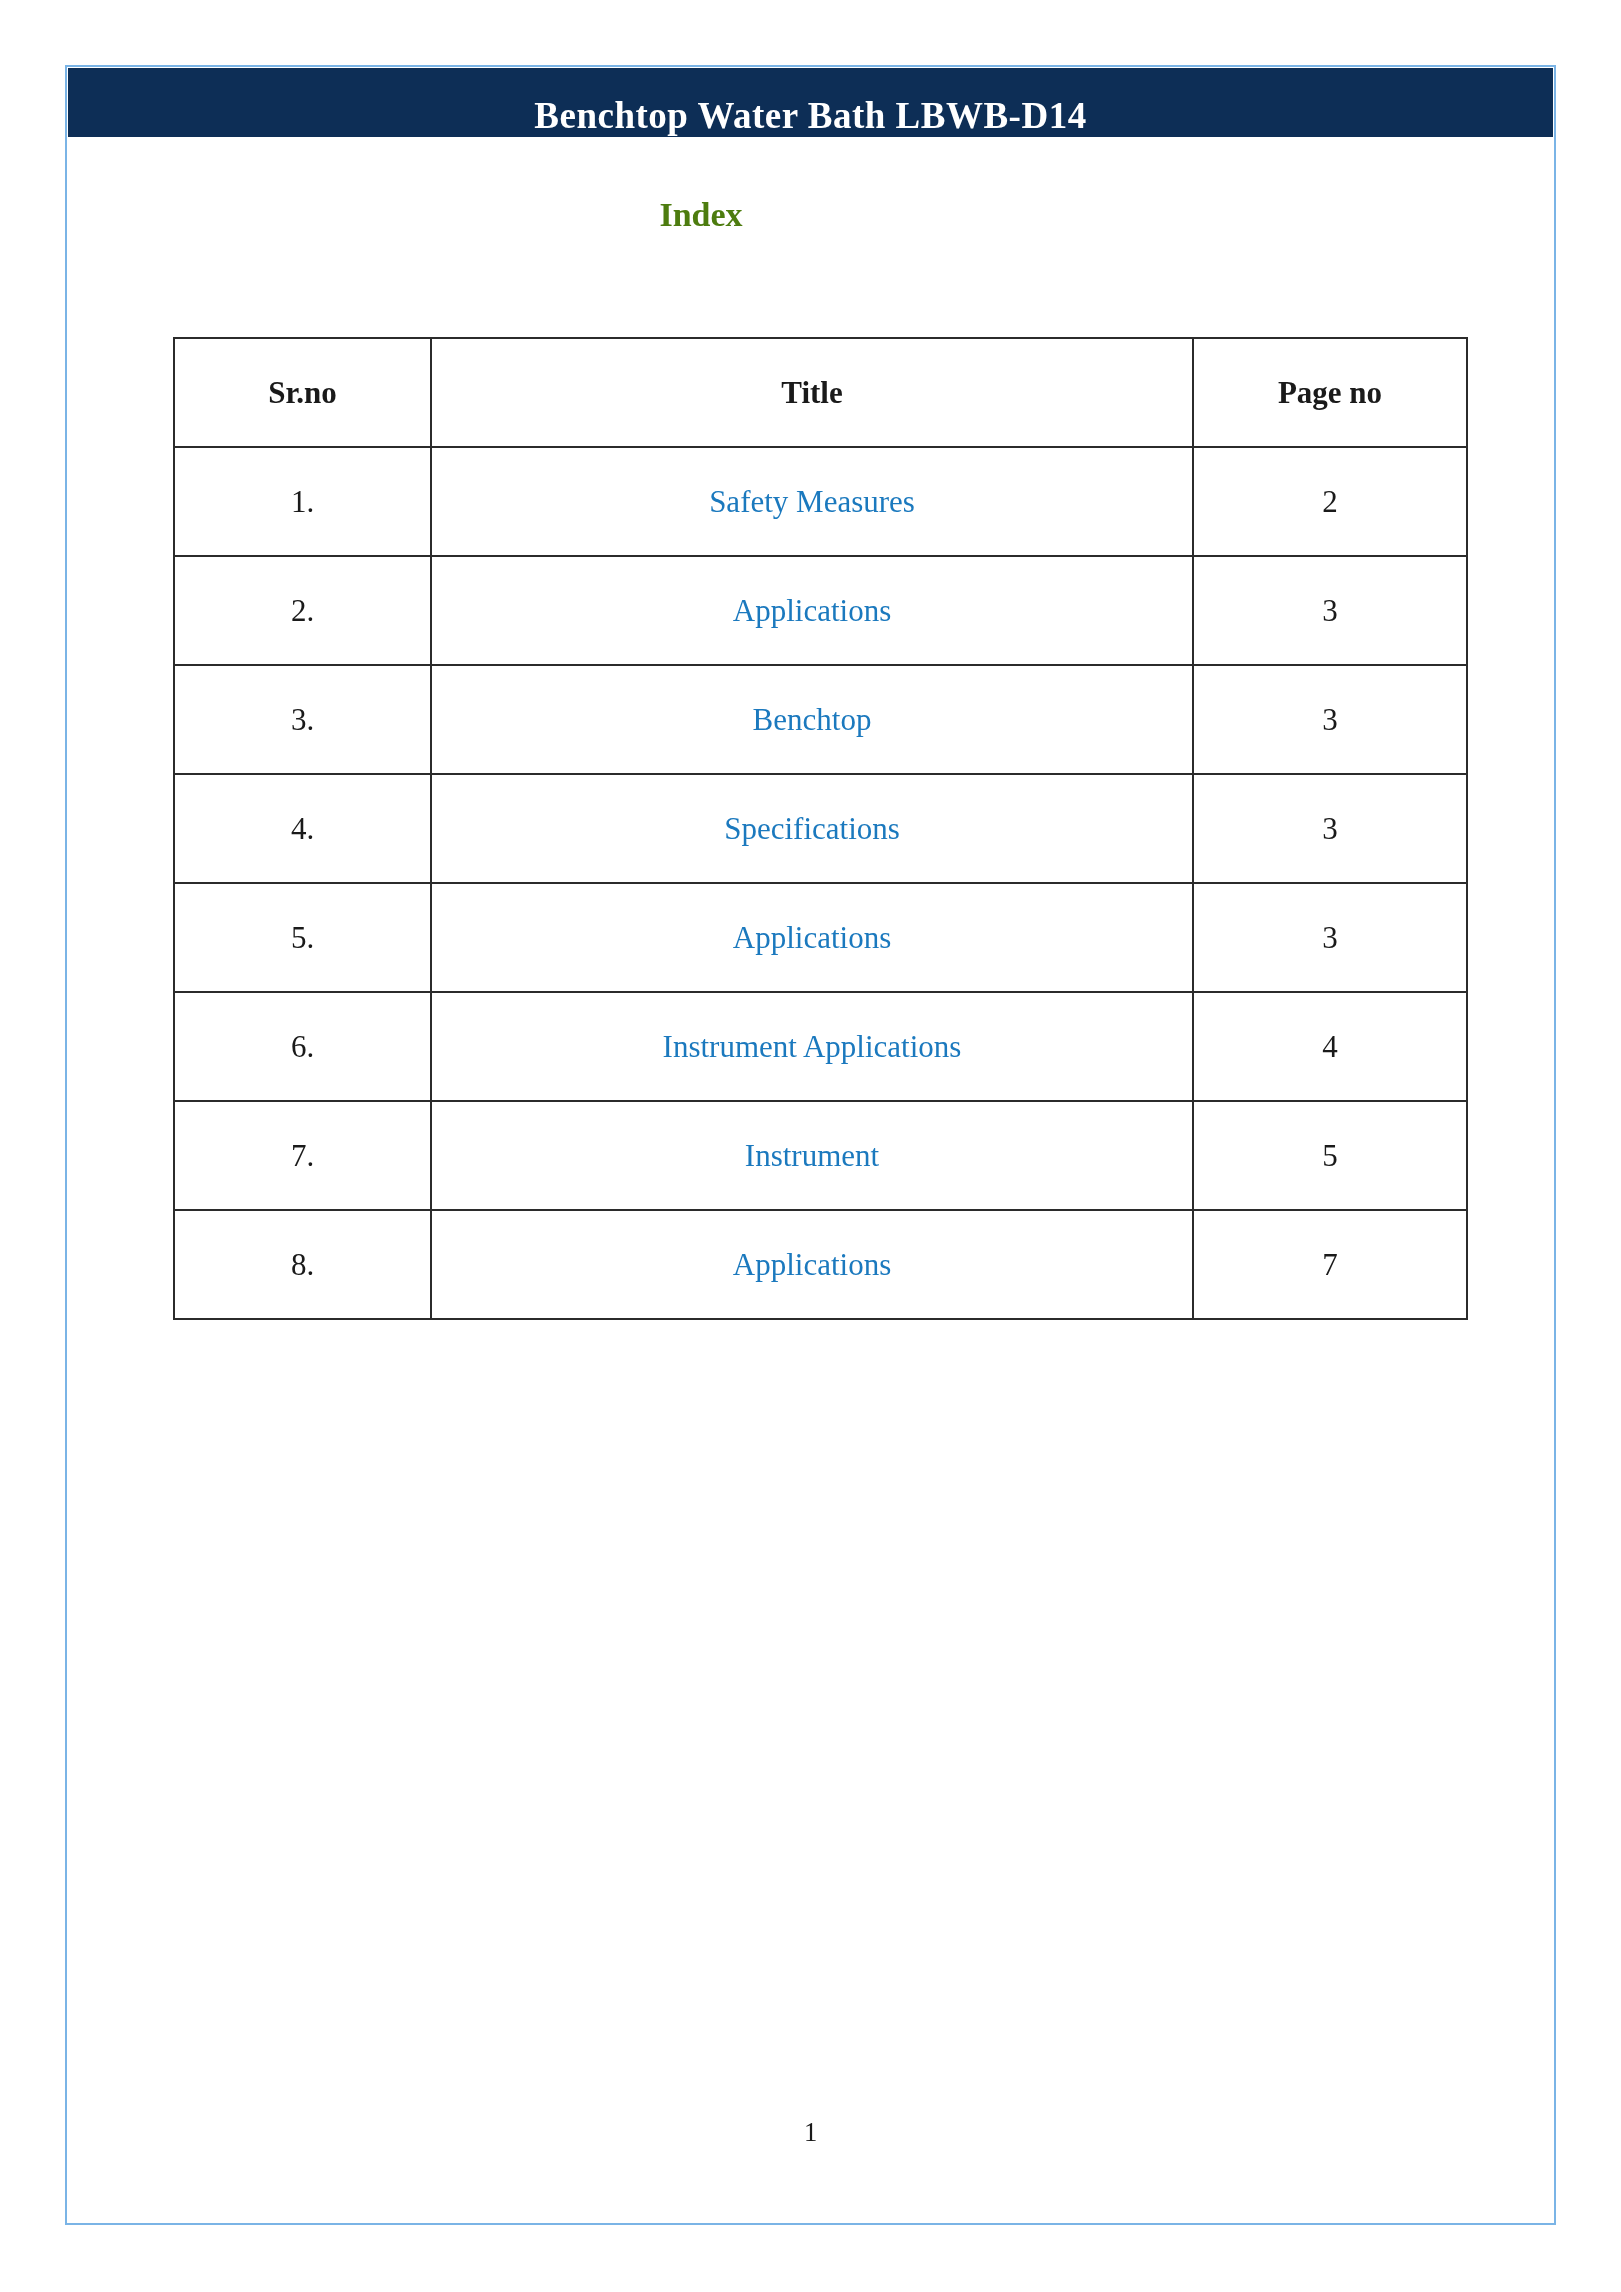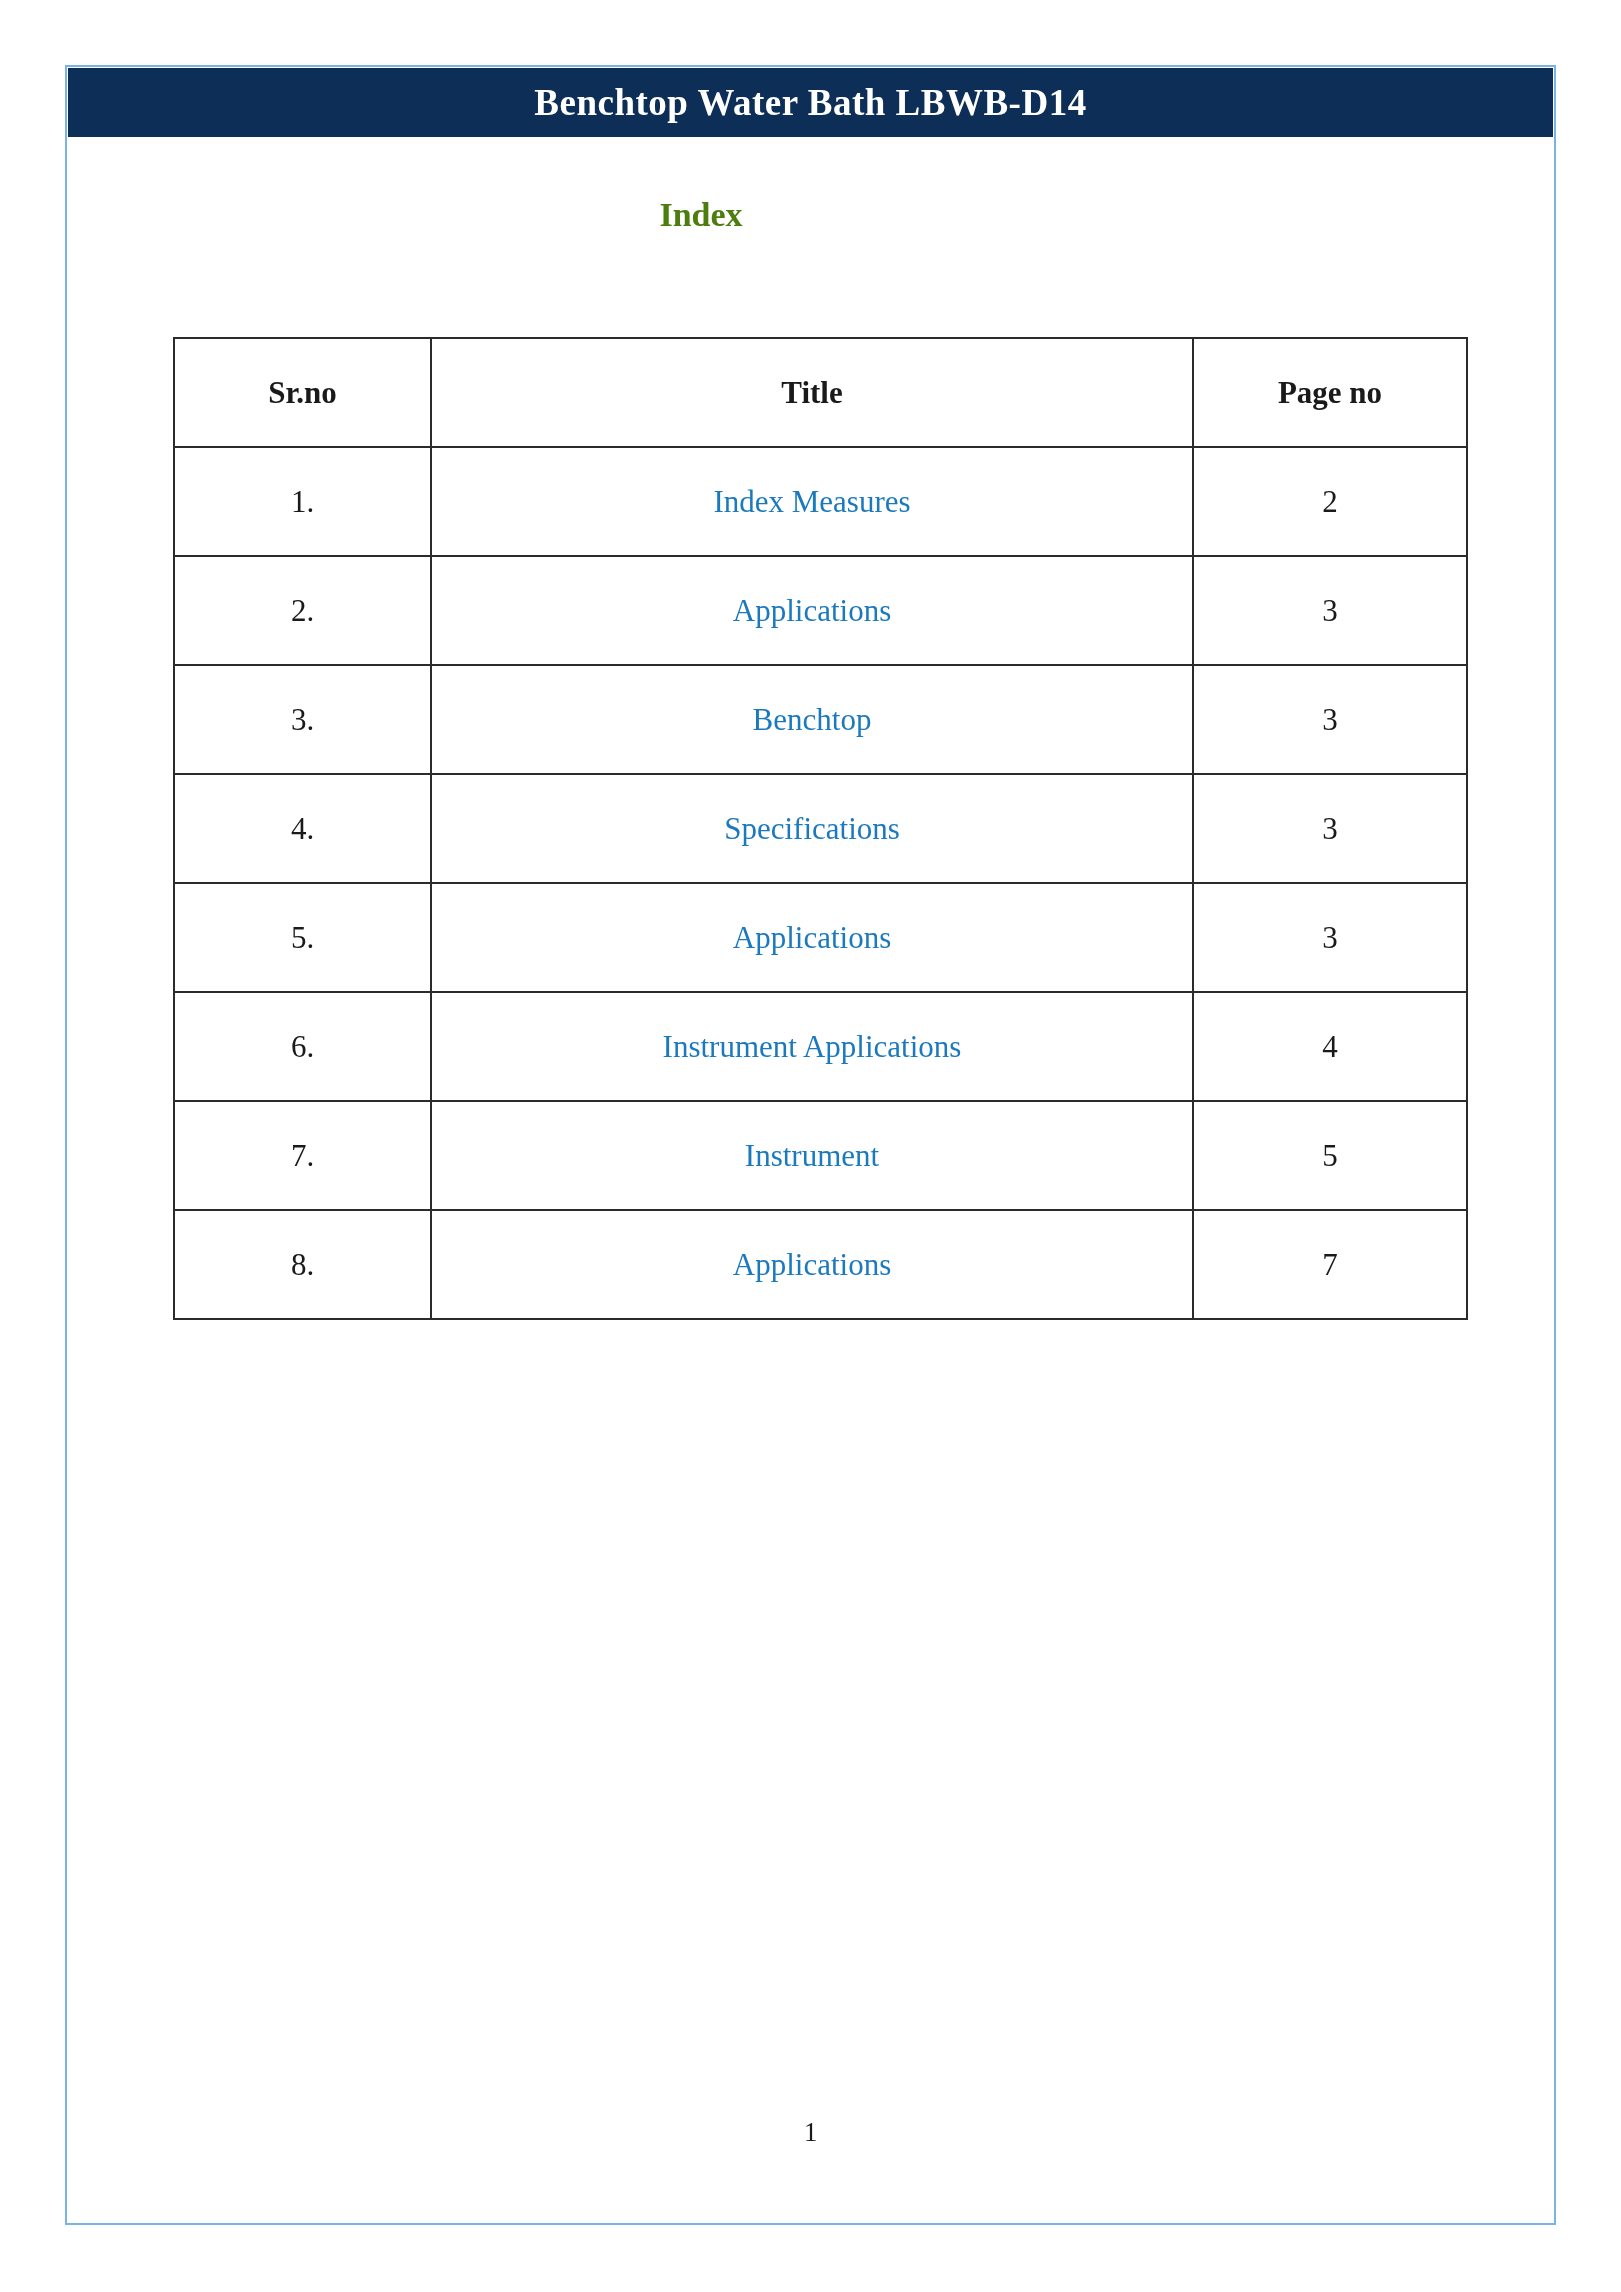--- a/index.html
+++ b/index.html
@@ -11,21 +11,21 @@
   }
   .page-frame {
     position:absolute; left:65px; top:65px;
     width:1491px; height:2160px;
     border:2.9px solid #7ab4e6;
   }
   .header-bar {
     position:absolute; left:68px; top:68px;
     width:1485px; height:69px;
     background:#0d2e56;
-    display:flex; align-items:center; justify-content:center;
+    display:flex; align-items:flex-end; justify-content:center;
   }
   .header-title {
     color:#ffffff; font-size:37px; font-weight:bold;
     letter-spacing:0.5px; white-space:nowrap;
   }
   .index-title {
     position:absolute; left:0; top:196px; width:1402px;
     text-align:center; font-size:34px; font-weight:bold; color:#4d7c0f;
   }
   table.toc {
@@ -74,21 +74,21 @@
       <th>Title</th>
       <th>Page no</th>
     </tr>
   </thead>
   <tbody id="toc-body">
   <tr>
     <td>
       <span>1.</span>
     </td>
     <td>
-      <a class="toc-link">Index Measures</a>
+      <a class="toc-link">Safety Measures</a>
     </td>
     <td>
       <span>2</span>
     </td>
   </tr>
 
   <tr>
     <td>
       <span>2.</span>
     </td>

